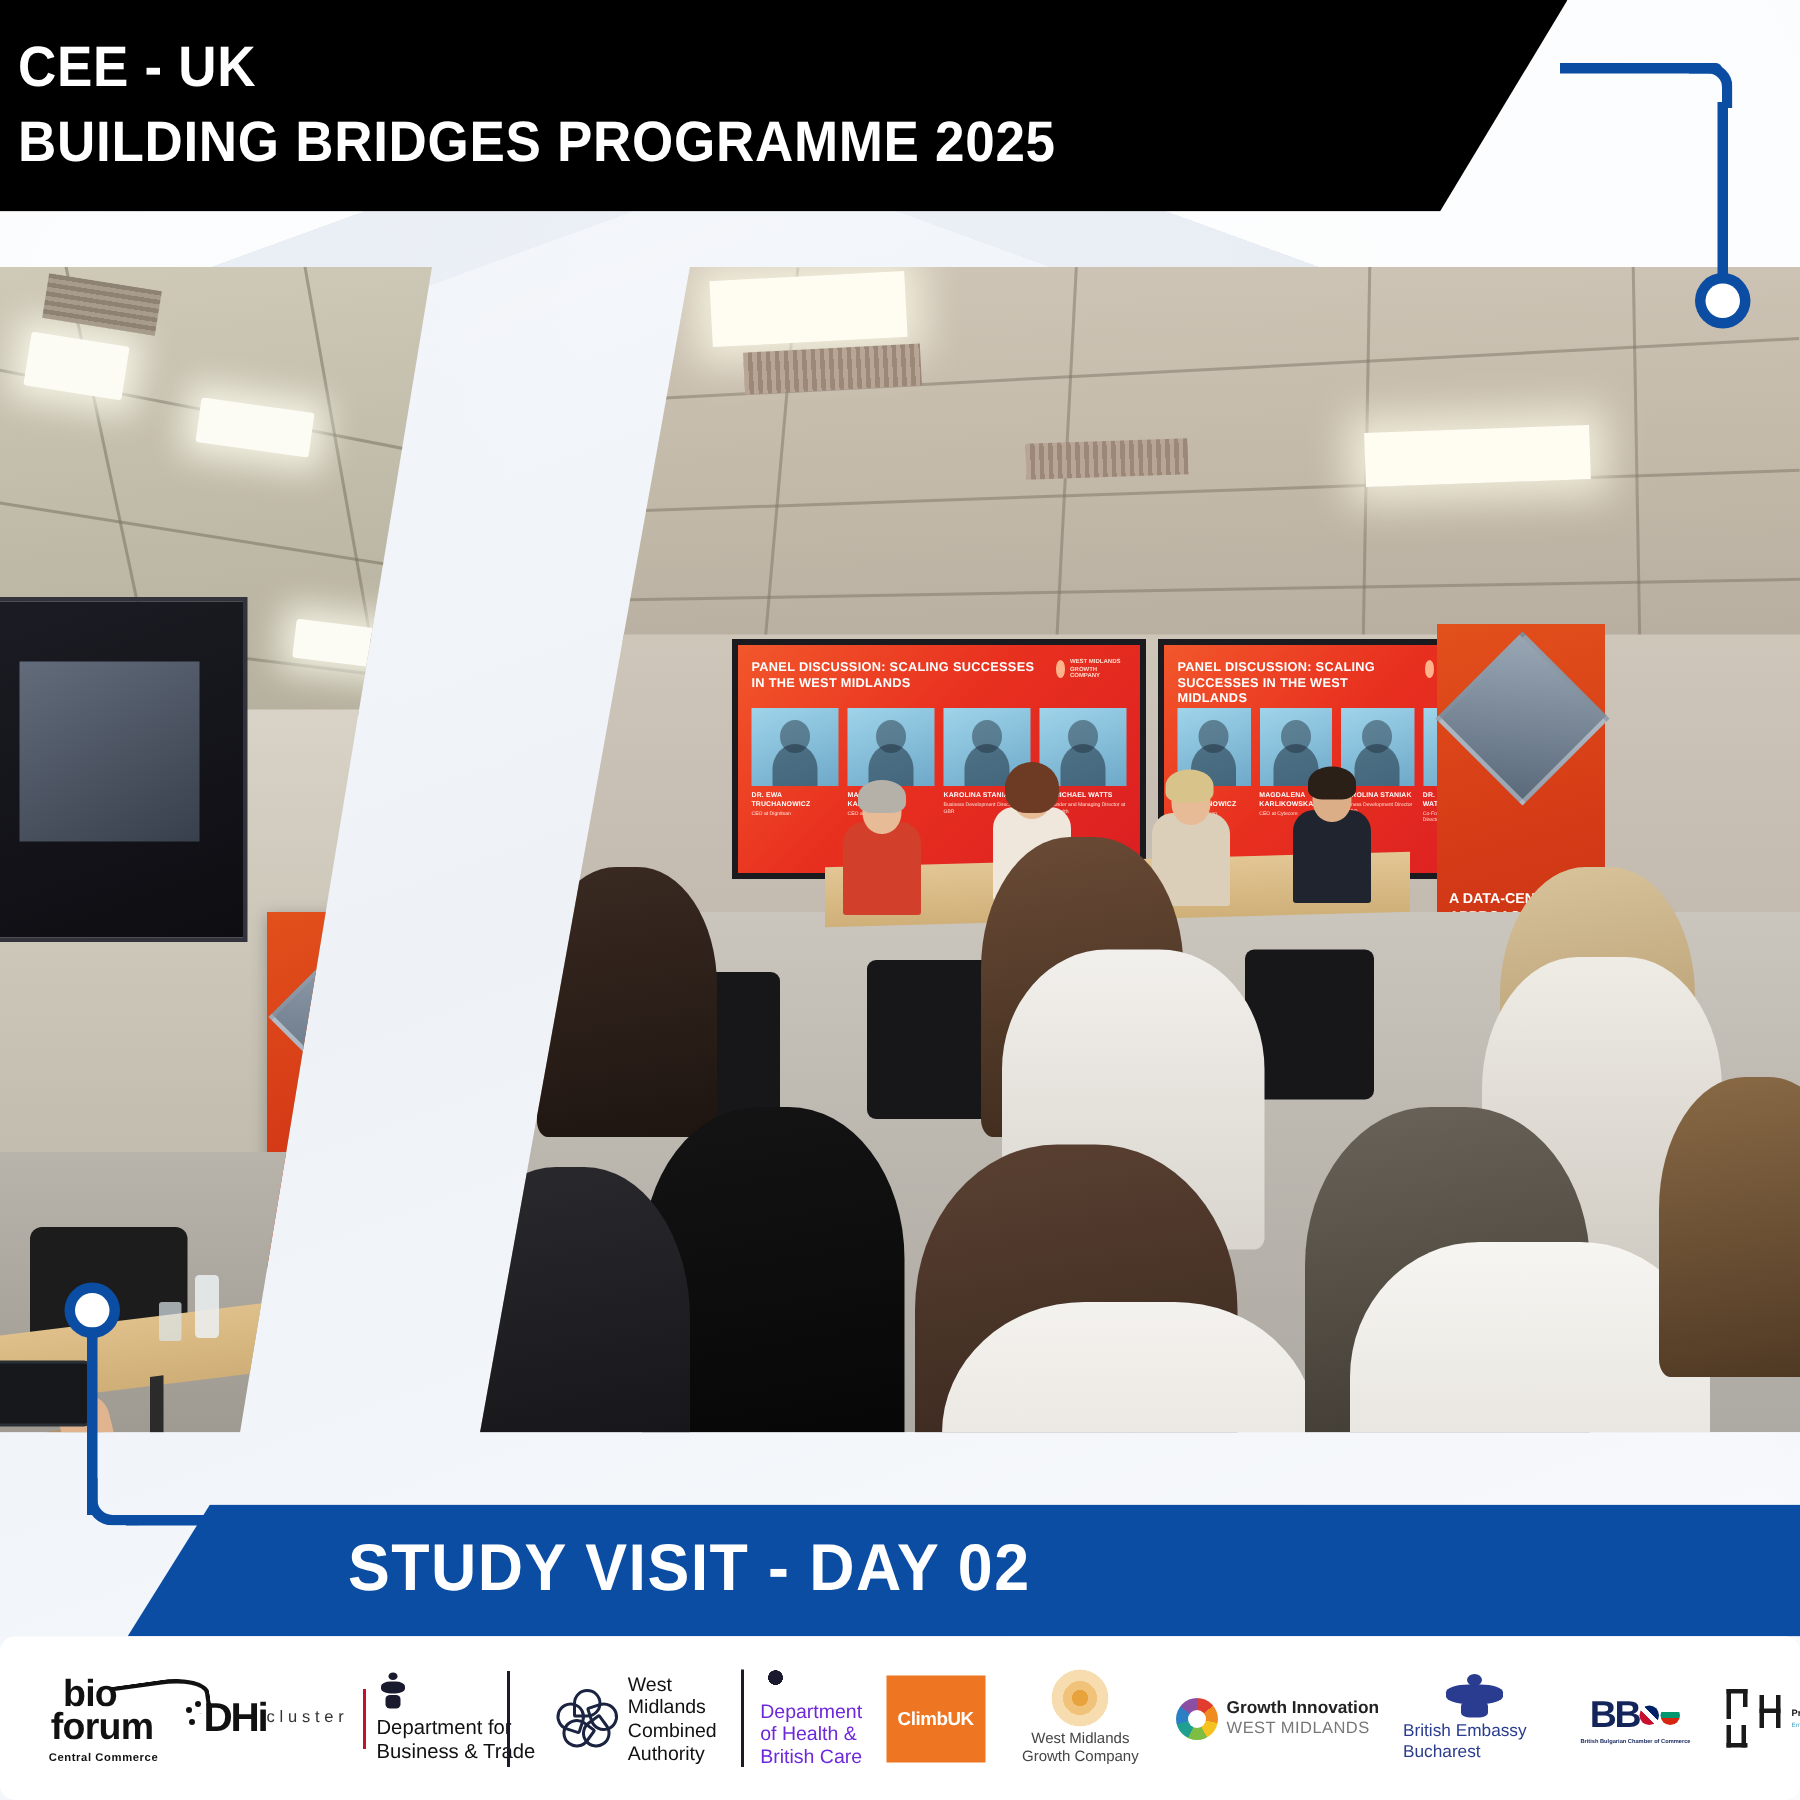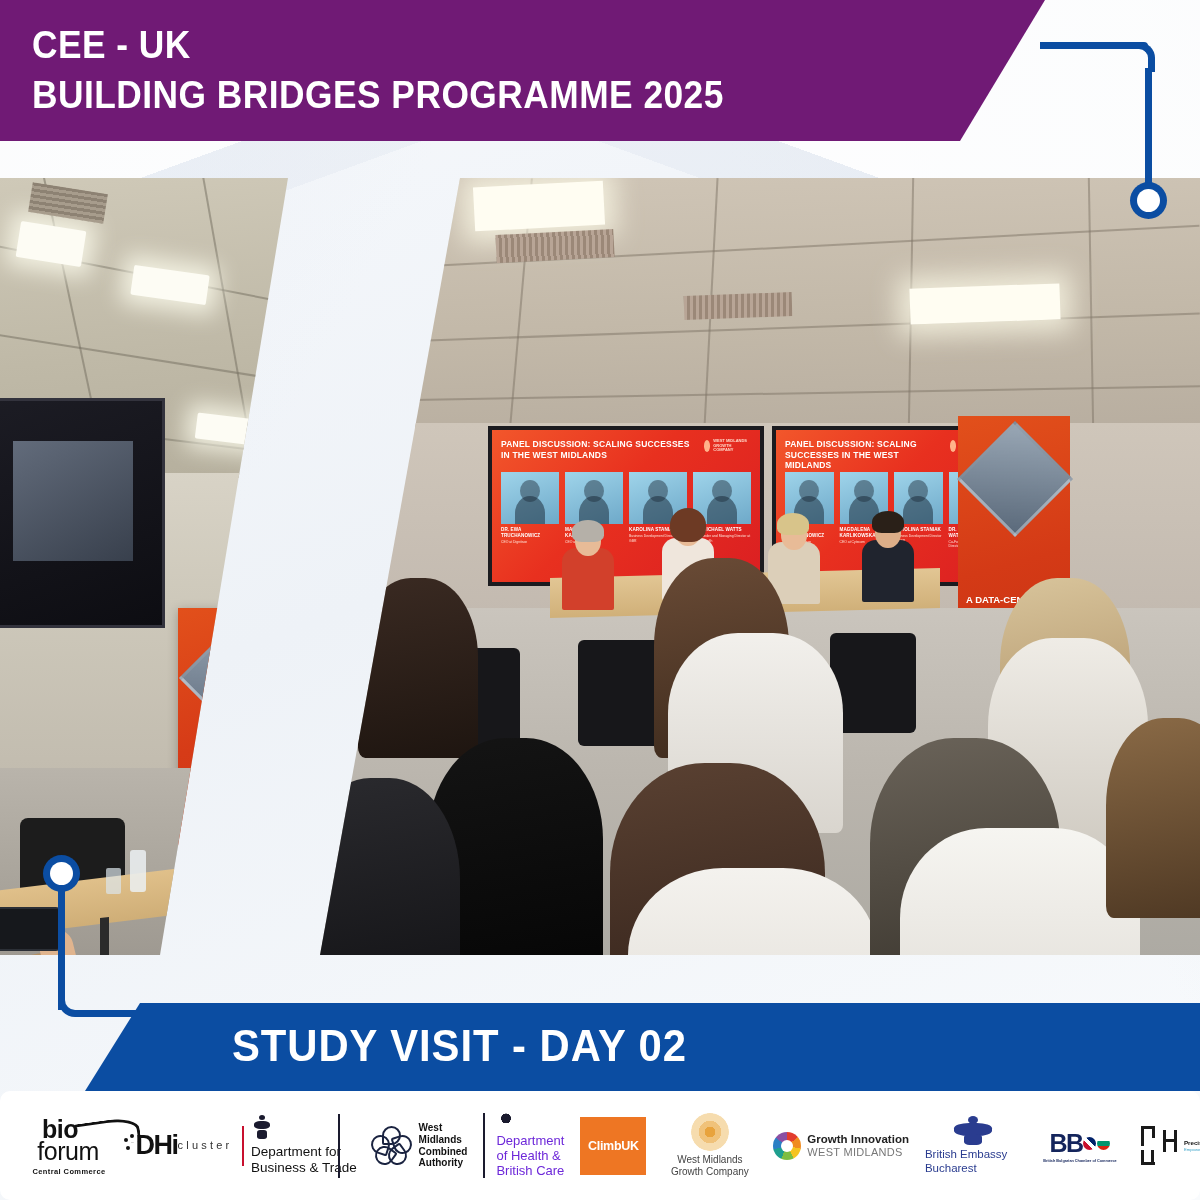--- a/index.html
+++ b/index.html
@@ -22,24 +22,24 @@
   .bg-texture:before{
     content:""; position:absolute; inset:0;
     background:
       linear-gradient(200deg, rgba(255,255,255,.85) 0 18%, rgba(226,232,241,.5) 18% 22%, rgba(255,255,255,0) 22%),
       linear-gradient(-200deg, rgba(255,255,255,.8) 0 14%, rgba(226,232,241,.45) 14% 18%, rgba(255,255,255,0) 18%);
   }
 
   
   .header{
     position:absolute; left:0; top:0; width:1045px; height:141px;
-    background:#701a75;
+    background:#000000;
     clip-path: polygon(0 0, 1045px 0, 960px 141px, 0 141px);
     z-index:5;
-    padding:24px 0 0 32px;
+    padding:24px 0 0 12px;
     color:#fff;
   }
   .header .line1{
     font-size:38px; font-weight:bold; letter-spacing:.5px;
     line-height:1.12; font-stretch:condensed;
     transform:scaleX(.93); transform-origin:left center;
   }
   .header .line2{
     font-size:38px; font-weight:bold; letter-spacing:.5px;
     line-height:1.18; margin-top:6px;
@@ -336,41 +336,41 @@
   .logo{ display:flex; align-items:center; justify-content:center; flex:0 0 auto; }
 
   
   .lg-bioforum{ flex-direction:column; width:108px; }
   .lg-bioforum .top{ font-size:25px; font-weight:bold; color:#111; letter-spacing:-.5px; position:relative; }
   .lg-bioforum .top .swoosh{
     position:absolute; left:34px; top:5px; width:64px; height:26px;
     border-top:3px solid #111; border-right:3px solid #111;
     border-radius:0 50% 0 0; transform:rotate(-8deg);
   }
-  .lg-bioforum .mid{ font-size:25px; font-weight:normal; color:#111; letter-spacing:-.5px; margin-top:-7px; margin-left:16px; }
+  .lg-bioforum .mid{ font-size:25px; font-weight:bold; color:#111; letter-spacing:-.5px; margin-top:-7px; margin-left:16px; }
   .lg-bioforum .sub{ font-size:7.5px; font-weight:bold; color:#111; letter-spacing:.4px; margin-top:1px; margin-left:18px; }
 
   .lg-dhi{ flex-direction:row; width:92px; }
   .lg-dhi .main{ font-size:27px; font-weight:bold; color:#111; letter-spacing:-1.5px; display:flex; align-items:center; }
   .lg-dhi .main .dots{ display:inline-block; width:12px; position:relative; height:24px; }
   .lg-dhi .main .dots b{ position:absolute; width:4px;height:4px;background:#111;border-radius:50%; }
   .lg-dhi .sub{ font-size:11px; color:#333; letter-spacing:3.2px; margin-top:-1px; }
 
   .lg-dbt{ gap:7px; }
   .lg-dbt .crest{ width:22px; height:27px; position:relative; }
   .lg-dbt .crest .c{ position:absolute; background:#1a1a2e; }
   .lg-dbt .txt{ font-size:13.5px; color:#111; line-height:1.2; }
   .lg-dbt .rule{ width:2px; height:40px; background:#c8102e; }
 
   .lg-wyca{ gap:7px; }
   .lg-wyca .rose{ width:40px; height:40px; position:relative; }
   .lg-wyca .rose span{
     position:absolute; width:19px; height:19px; border:2.5px solid #1a2340; border-radius:50% 50% 50% 10%;
   }
-  .lg-wyca .txt{ font-size:10px; font-weight:bold; color:#111; line-height:1.18; }
+  .lg-wyca .txt{ font-size:13px; font-weight:normal; color:#111; line-height:1.18; }
 
   .lg-dhsc{ gap:6px; align-items:stretch; }
   .lg-dhsc .rule{ width:2px; background:#1a1a2e; }
   .lg-dhsc .inner .crest{ width:20px; height:18px; background:#1a1a2e;
     -webkit-mask:radial-gradient(circle at 50% 30%, #000 30%, transparent 31%); margin-bottom:2px; }
   .lg-dhsc .txt{ font-size:13px; color:#6d28d9; line-height:1.18; }
 
   .lg-climb{
     width:66px; height:58px; background:#ee7623; display:flex; align-items:center; justify-content:center;
   }

